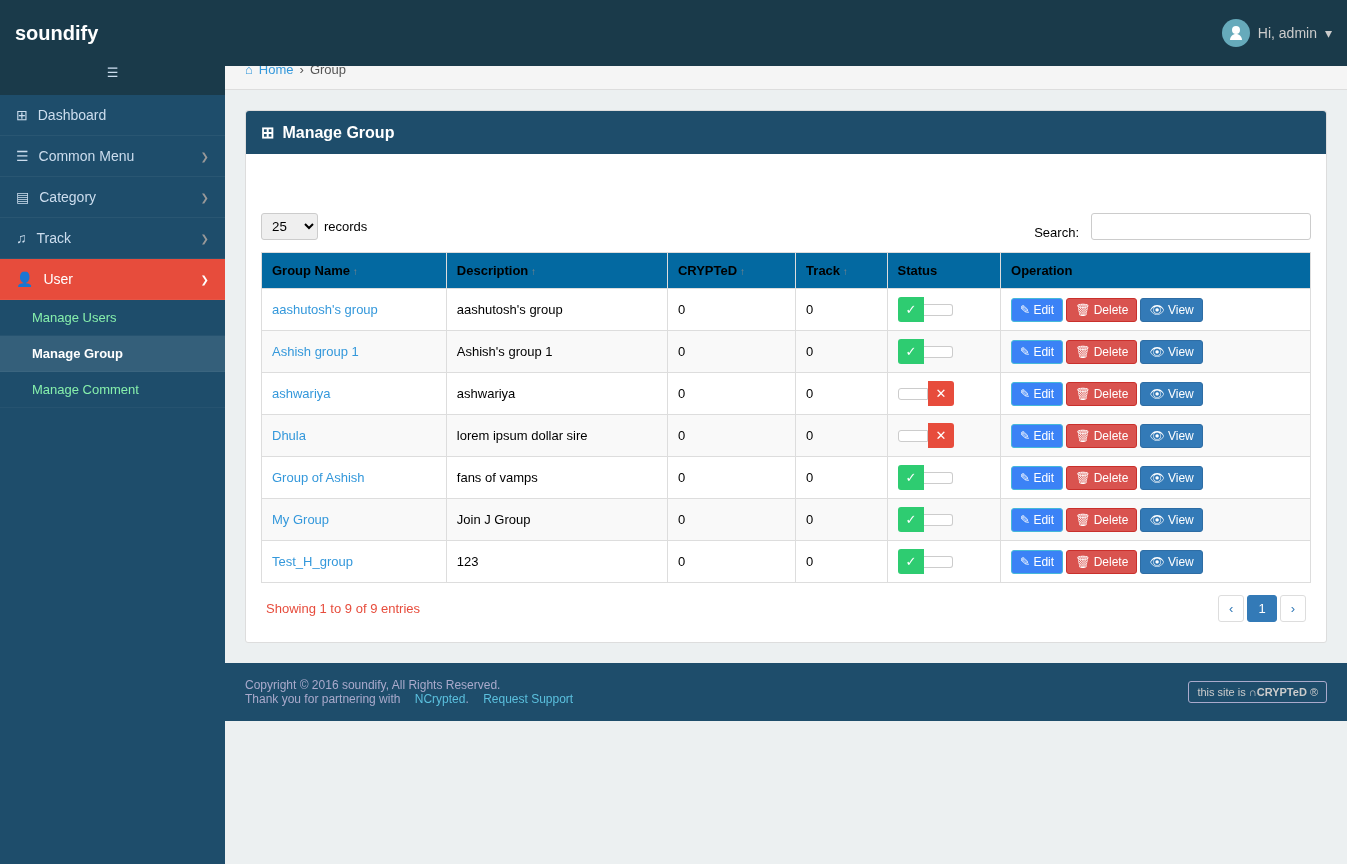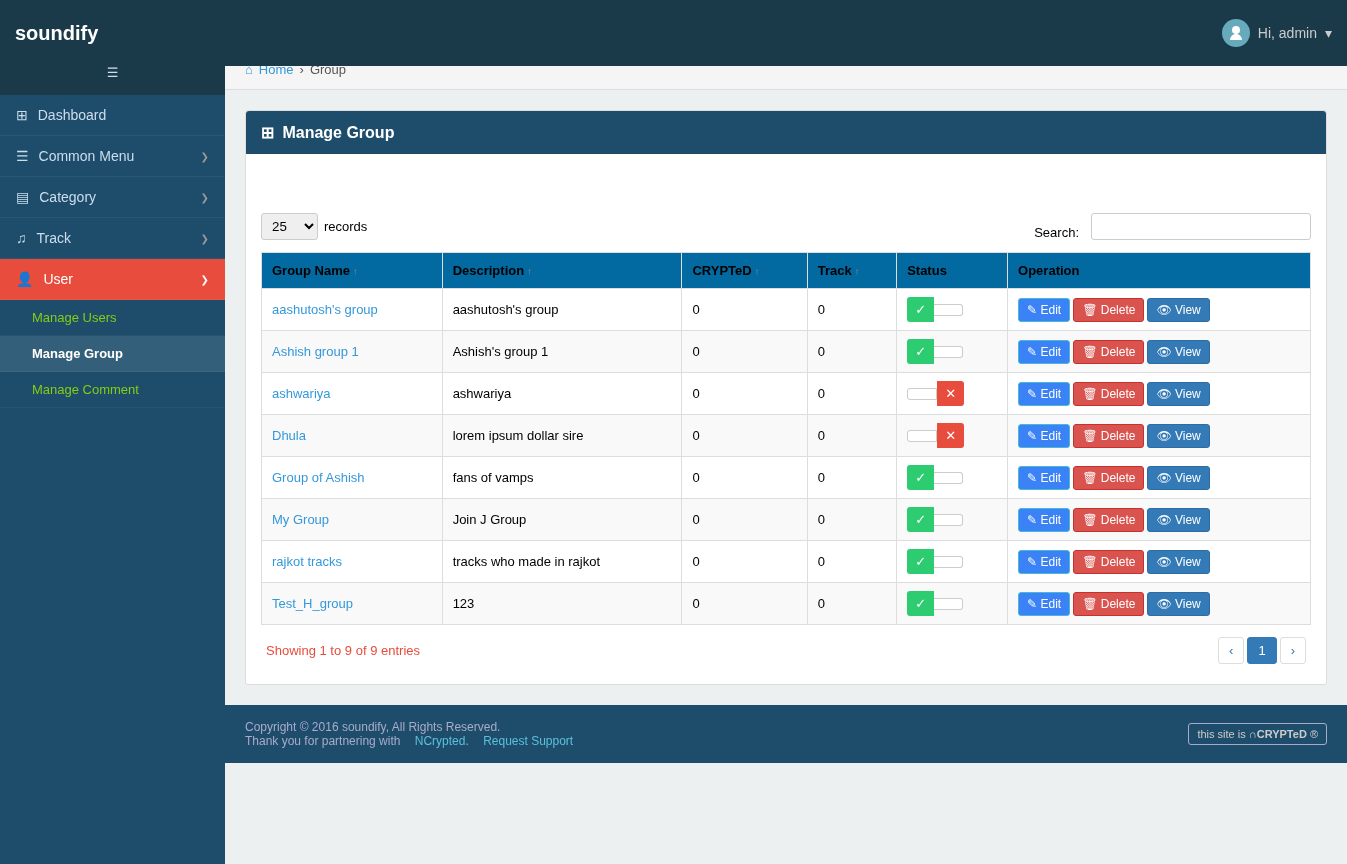--- a/index.html
+++ b/index.html
@@ -43,21 +43,21 @@
       cursor: pointer;
       color: #cde;
       font-size: 14px;
       border-bottom: 1px solid rgba(255,255,255,0.05);
     }
     .sidebar-item.active { background: #e74c3c; color: #fff; }
     .sidebar-item-left { display: flex; align-items: center; gap: 10px; }
     .sidebar-sub-item {
       padding: 10px 16px 10px 32px;
       cursor: pointer;
-      color: #84cc16;
+      color: #86efac;
       font-size: 13px;
       border-bottom: 1px solid rgba(255,255,255,0.04);
     }
     .sidebar-sub-item.active { color: #fff; background: rgba(255,255,255,0.1); }
 
     
     .main { flex: 1; padding: 0; background: #ecf0f1; }
 
     
     .breadcrumb {
@@ -370,39 +370,20 @@
     <div class="op-btns">
       <button class="btn-edit">✎ Edit</button>
       <button class="btn-delete">🗑 Delete</button>
       <button class="btn-view">👁 View</button>
     </div>
                   </td>
                 </tr>
                 <tr>
                   <td><a href="#">My Group</a></td>
                   <td>Join J Group</td>
-                  <td>0</td>
-                  <td>0</td>
-                  <td>
-                    <div class="status-toggle">
-                      <button class="toggle-on">✓</button>
-                      <div class="toggle-off-slot"></div>
-                    </div>
-                  </td>
-                  <td>
-    <div class="op-btns">
-      <button class="btn-edit">✎ Edit</button>
-      <button class="btn-delete">🗑 Delete</button>
-      <button class="btn-view">👁 View</button>
-    </div>
-                  </td>
-                </tr>
-                <tr>
-                  <td><a href="#">rajkot tracks</a></td>
-                  <td>tracks who made in rajkot</td>
                   <td>0</td>
                   <td>0</td>
                   <td>
                     <div class="status-toggle">
                       <button class="toggle-on">✓</button>
                       <div class="toggle-off-slot"></div>
                     </div>
                   </td>
                   <td>
     <div class="op-btns">

